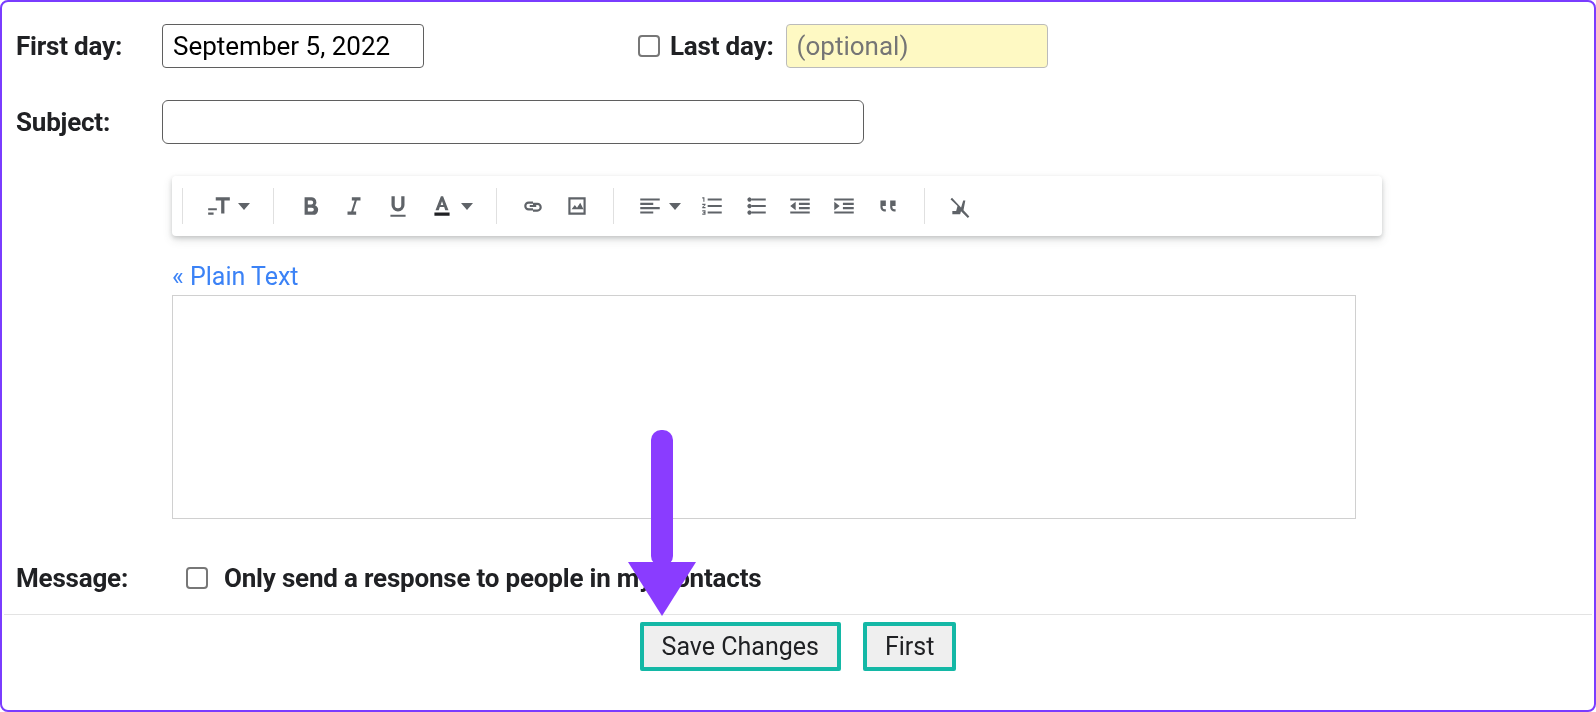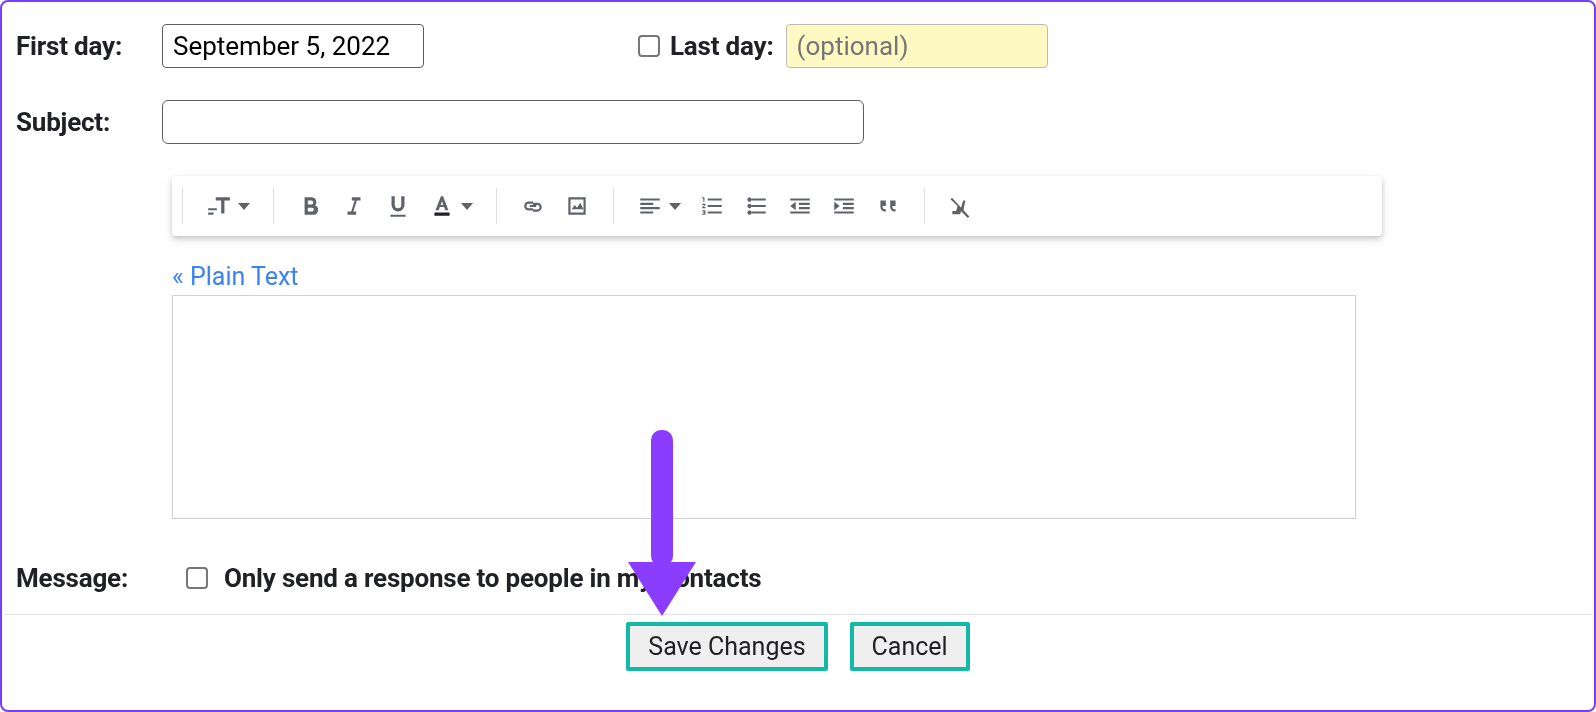--- a/index.html
+++ b/index.html
@@ -309,19 +309,19 @@
         <div class="contacts-text">Only send a response to people in my Contacts</div>
       </div>
     </div>
   </div>
 </div>
 
 <div class="divider"></div>
 
 <div class="footer">
   <button class="btn">Save Changes</button>
-  <button class="btn">Cancel</button>
+  <button class="btn">First</button>
 </div>
 
 <div class="arrow-annot">
   <div class="arrow-stem"></div>
   <div class="arrow-head"></div>
 </div>
 
 </body></html>

